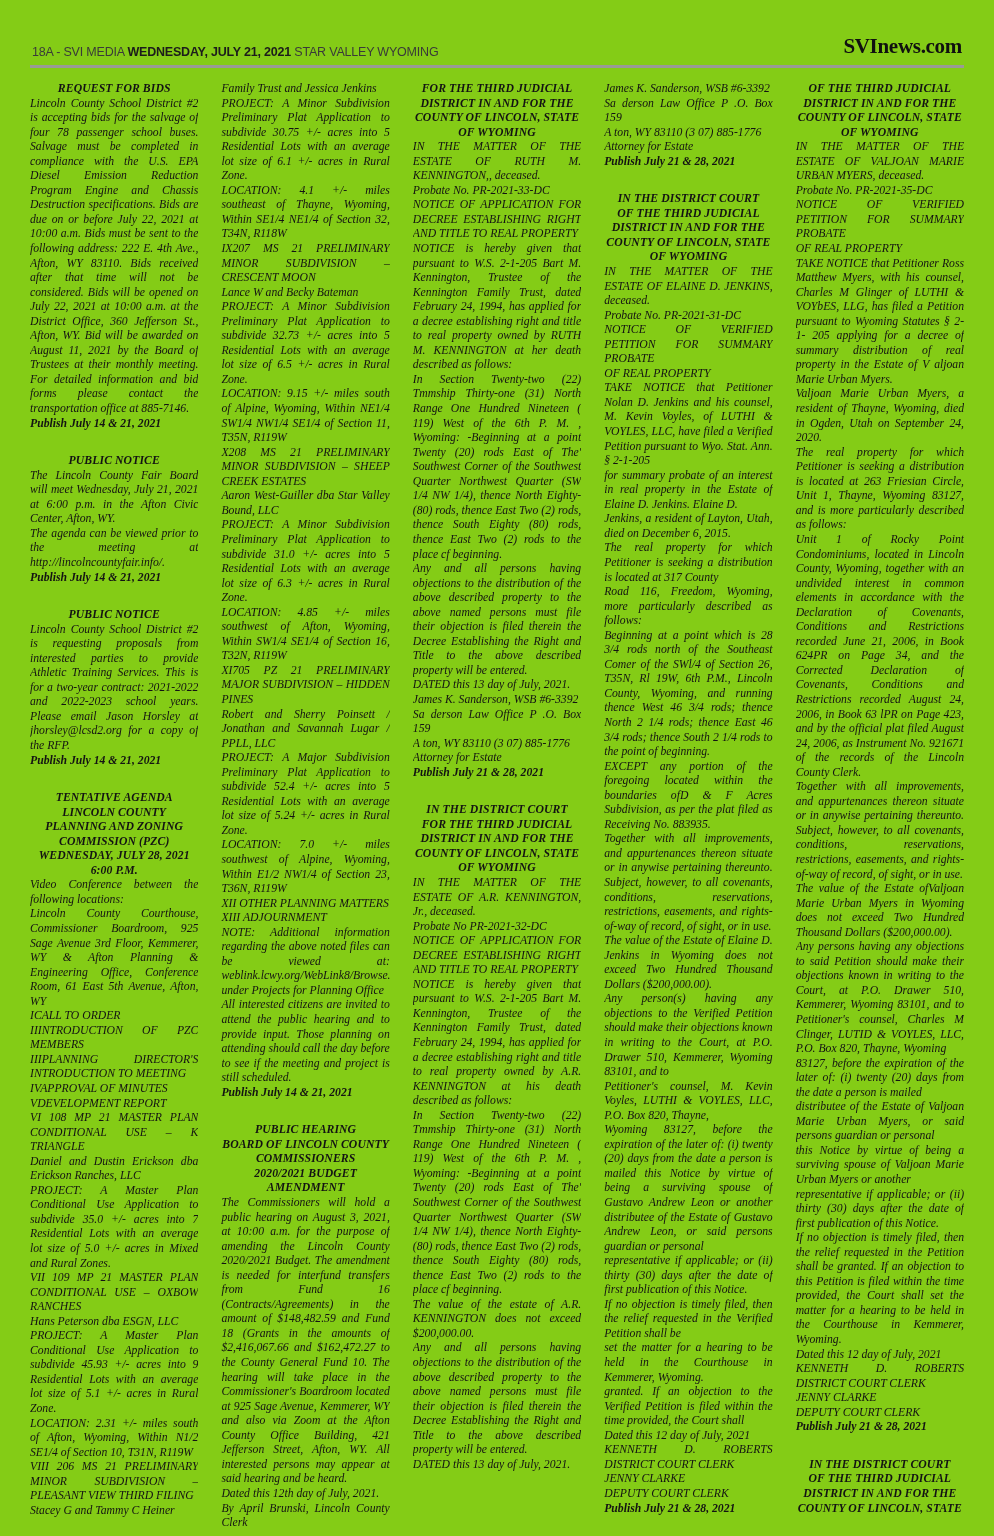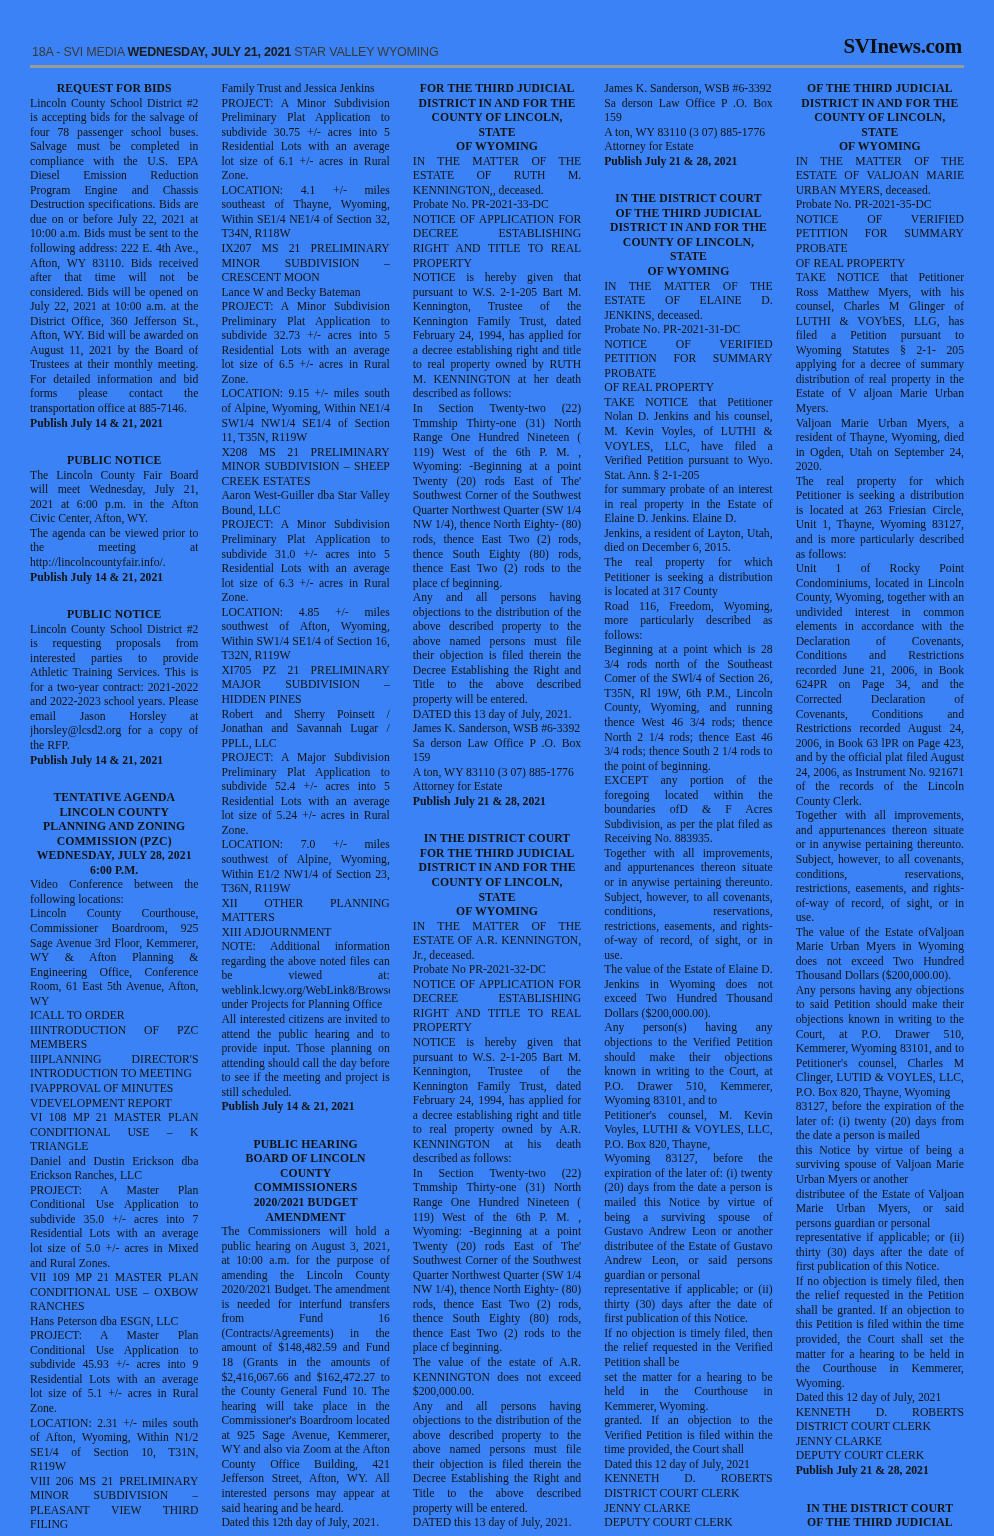--- a/index.html
+++ b/index.html
@@ -1,21 +1,21 @@
 <!DOCTYPE html>
 <html><head>
 <meta charset="utf-8">
 <style>
   * { box-sizing: border-box; }
   html, body { margin: 0; padding: 0; background: #efefeb; }
   .page {
     position: relative;
     width: 994px; height: 1536px;
     margin: 0 auto;
-    background: #3b82f6;
+    background: #84cc16;
     padding: 20px 30px 0 30px;
     font-family: "Liberation Serif", serif;
     color: #131313;
     overflow: hidden;
   }
   .masthead {
     display: flex; justify-content: space-between; align-items: flex-end;
     padding: 14px 2px 4px 2px;
   }
   .mast-left {
@@ -23,21 +23,21 @@
     font-size: 12.5px; color: #3a3a3a; letter-spacing: -0.2px;
   }
   .mast-left b { color: #1c1c1c; }
   .mast-right {
     font-family: "Liberation Serif", serif;
     font-weight: bold; font-size: 21px; color: #101010; letter-spacing: -0.3px;
   }
   .rule { height: 3px; background: #9a9a96; margin: 2px 0 14px 0; }
   .cols {
     display: flex; gap: 23px;
-    height: 1448px; overflow: hidden;
+    height: 1448px; overflow: hidden; font-style: italic;
   }
   .col { flex: 1 1 0; overflow: hidden; min-width: 0; }
   .col p { margin: 0; font-size: 11.7px; line-height: 14.55px; }
   .col p.body { text-align: justify; }
   .col p.head {
     font-weight: bold; text-align: center; white-space: pre-line;
     margin-top: 23px; letter-spacing: 0.1px;
   }
   .col p.head:first-child { margin-top: 0; }
   .col p.pub { font-weight: bold; text-align: left; padding-right: 2px; }
@@ -199,22 +199,22 @@
         <p class="body">NOTICE OF VERIFIED PETITION FOR SUMMARY PROBATE</p>
         <p class="body">OF REAL PROPERTY</p>
         <p class="body">TAKE NOTICE that Petitioner Ross Matthew Myers, with his counsel, Charles M Glinger of LUTHI &amp; VOYbES, LLG, has filed a Petition pursuant to Wyoming Statutes § 2-1- 205 applying for a decree of summary distribution of real property in the Estate of V aljoan Marie Urban Myers.</p>
         <p class="body">Valjoan Marie Urban Myers, a resident of Thayne, Wyoming, died in Ogden, Utah on  September 24, 2020.</p>
         <p class="body">The real property for which Petitioner is seeking a distribution is located at 263 Friesian Circle, Unit 1, Thayne, Wyoming 83127, and is more particularly described as follows:</p>
         <p class="body">Unit 1 of Rocky Point Condominiums, located in Lincoln County, Wyoming, together with an undivided interest in common elements in accordance with the Declaration of Covenants, Conditions and Restrictions recorded June 21, 2006, in Book 624PR on Page 34, and the Corrected Declaration of Covenants, Conditions and Restrictions recorded August 24, 2006, in Book 63 lPR on Page 423, and by the official plat filed August 24, 2006, as Instrument No. 921671 of the records of the Lincoln County Clerk.</p>
         <p class="body">Together with all improvements, and appurtenances thereon situate or in anywise pertaining thereunto. Subject, however, to all covenants, conditions, reservations, restrictions, easements, and rights-of-way of record, of sight, or in use.</p>
         <p class="body">The value of the Estate ofValjoan Marie Urban Myers in Wyoming does not exceed Two Hundred Thousand Dollars ($200,000.00).</p>
         <p class="body">Any persons having any objections to said Petition should make their objections known in writing to the Court, at P.O. Drawer 510, Kemmerer, Wyoming 83101, and to Petitioner's counsel, Charles M Clinger, LUTID &amp; VOYLES, LLC, P.O. Box 820, Thayne, Wyoming</p>
         <p class="body">83127, before the expiration of the later of: (i) twenty (20) days from the date a person is mailed</p>
+        <p class="body">distributee of the Estate of Valjoan Marie Urban Myers, or said persons guardian or personal</p>
         <p class="body">this Notice by virtue of being a surviving spouse of Valjoan Marie Urban Myers or another</p>
-        <p class="body">distributee of the Estate of Valjoan Marie Urban Myers, or said persons guardian or personal</p>
         <p class="body">representative if applicable; or (ii) thirty (30) days after the date of first publication of this Notice.</p>
         <p class="body">If no objection is timely filed, then the relief requested in the Petition shall be granted. If an objection to this Petition is filed within the time provided, the Court shall set the matter for a hearing to be held in the Courthouse in Kemmerer, Wyoming.</p>
         <p class="body">Dated this 12 day of July, 2021</p>
         <p class="body">KENNETH D. ROBERTS DISTRICT COURT CLERK</p>
         <p class="body">JENNY CLARKE</p>
         <p class="body">DEPUTY COURT CLERK</p>
         <p class="pub">Publish July 21 &amp; 28, 2021</p>
         <p class="head">IN THE DISTRICT COURT
 OF THE THIRD JUDICIAL
 DISTRICT IN AND FOR THE

